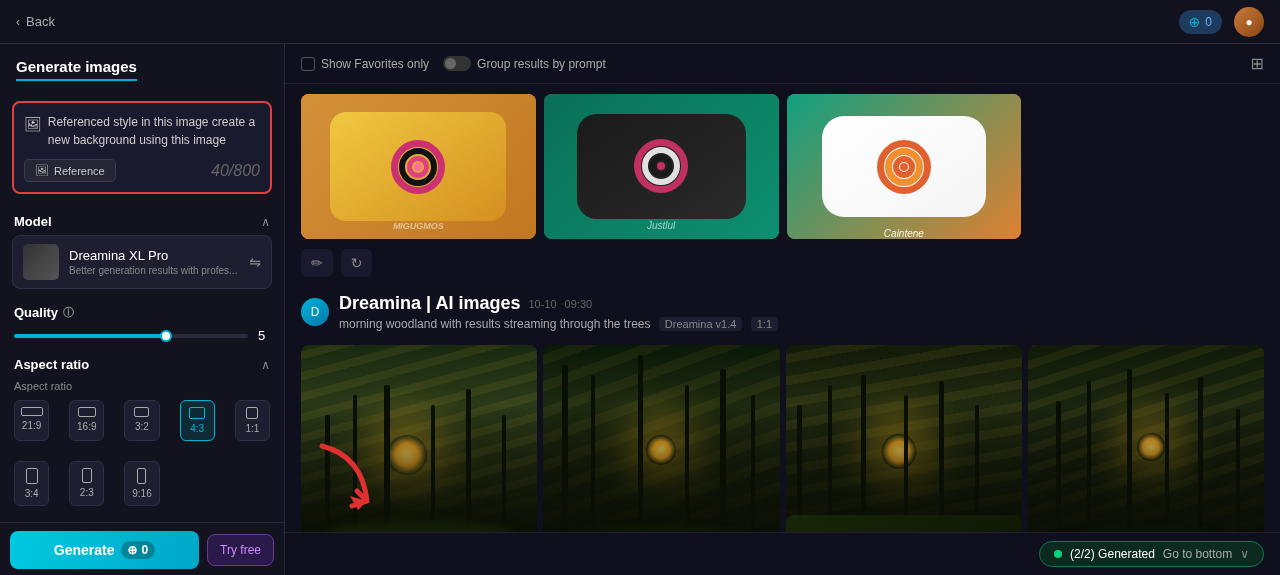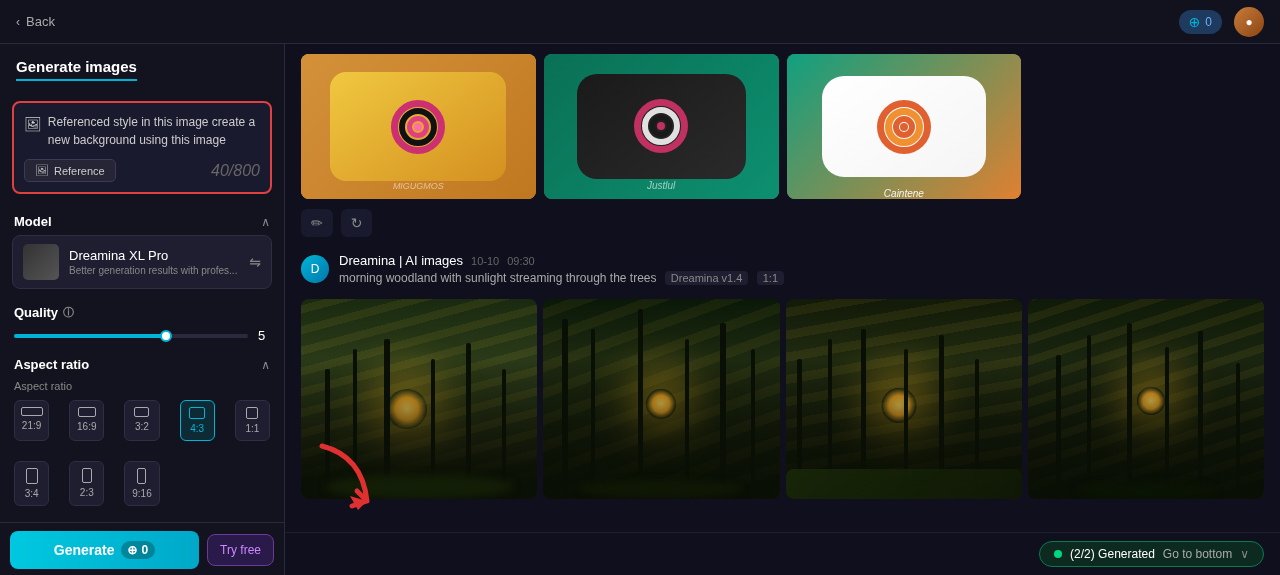--- a/index.html
+++ b/index.html
@@ -386,21 +386,21 @@
       padding: 8px 0 6px;
     }
     .ai-avatar {
       width: 28px; height: 28px;
       border-radius: 50%;
       background: linear-gradient(135deg, #00b4d8, #0077aa);
       display: flex; align-items: center; justify-content: center;
       font-size: 12px; color: #fff; flex-shrink: 0;
     }
     .ai-meta { display: flex; align-items: center; gap: 8px; }
-    .ai-name { font-size: 13px; color: #fff; font-weight: 400; }
+    .ai-name { font-size: 18px; color: #fff; font-weight: 700; }
     .ai-date { font-size: 11px; color: #666; }
     .ai-prompt-text { font-size: 12px; color: #aaa; margin-top: 3px; }
     .prompt-tag {
       display: inline-block;
       background: #1e1e30;
       border-radius: 4px;
       padding: 1px 6px;
       font-size: 11px;
       color: #888;
       margin-left: 5px;
@@ -619,37 +619,51 @@
         </span>
       </button>
       <button class="try-free-btn">
         <span>Try free</span>
       </button>
     </div>
   </div>
 
   <div class="content-area">
 
+    <div class="filters-bar">
+      <label class="checkbox-item">
+        <div class="checkbox"></div>
+        <span>Show Favorites only</span>
+      </label>
+      <label class="checkbox-item">
+        <div class="toggle-switch">
+          <div class="toggle-knob"></div>
+        </div>
+        <span>Group results by prompt</span>
+      </label>
+      <div class="filters-spacer"></div>
+      <span class="grid-icon">⊞</span>
+    </div>
 
     <div class="images-scroll">
 
       <div class="top-images-row">
 
         <div class="top-img img-1">
           <div class="img-1-inner">
             <div style="position:absolute;inset:0;background:linear-gradient(135deg,#d4913a 0%,#c07820 100%);"></div>
             <div style="position:relative;z-index:1;background:linear-gradient(145deg,#f0c840,#d49020);width:75%;height:75%;border-radius:16px;display:flex;align-items:center;justify-content:center;overflow:hidden;">
               <div style="position:relative;width:55px;height:55px;display:flex;align-items:center;justify-content:center;">
                 <div style="position:absolute;width:54px;height:54px;border-radius:50%;border:7px solid #cc3070;"></div>
                 <div style="position:absolute;width:38px;height:38px;border-radius:50%;border:6px solid #111;"></div>
                 <div style="position:absolute;width:22px;height:22px;border-radius:50%;border:5px solid #e04080;"></div>
                 <div style="width:8px;height:8px;background:#ff70a0;border-radius:50%;"></div>
               </div>
             </div>
-            <div style="position:absolute;bottom:0;left:0;right:0;padding:8px;font-size:9px;color:rgba(255,255,255,0.5);text-align:center;font-style:italic;">MIGUGMOS</div>
+            <div style="position:absolute;bottom:0;left:0;right:0;padding:8px;font-size:9px;color:rgba(255,255,255,0.5);text-align:center;font-style:italic;font-weight:bold;">MIGUGMOS</div>
           </div>
         </div>
 
         <div class="top-img img-2">
           <div style="width:100%;height:100%;background:linear-gradient(135deg,#0a7055,#0d9070);display:flex;align-items:center;justify-content:center;position:relative;">
             <div style="background:linear-gradient(145deg,#1a1a1a,#2a2a2a);width:72%;height:72%;border-radius:20px;display:flex;align-items:center;justify-content:center;">
               <div style="position:relative;width:55px;height:55px;display:flex;align-items:center;justify-content:center;">
                 <div style="position:absolute;width:54px;height:54px;border-radius:50%;border:7px solid #c03060;"></div>
                 <div style="position:absolute;width:38px;height:38px;border-radius:50%;border:6px solid #e0e0e0;"></div>
                 <div style="position:absolute;width:22px;height:22px;border-radius:50%;border:5px solid #1a1a1a;"></div>
@@ -685,21 +699,21 @@
         <div class="ai-avatar">
           <span>D</span>
         </div>
         <div>
           <div class="ai-meta">
             <span class="ai-name">Dreamina | AI images</span>
             <span class="ai-date">10-10</span>
             <span class="ai-date">09:30</span>
           </div>
           <div class="ai-prompt-text">
-            <span>morning woodland with sunlight streaming through the trees</span>
+            <span>morning woodland with results streaming through the trees</span>
             <span class="prompt-tag">Dreamina v1.4</span>
             <span class="prompt-tag">1:1</span>
           </div>
         </div>
       </div>
 
       <div class="forest-grid">
 
         <div class="forest-img">
           <div class="forest-bg f1">

